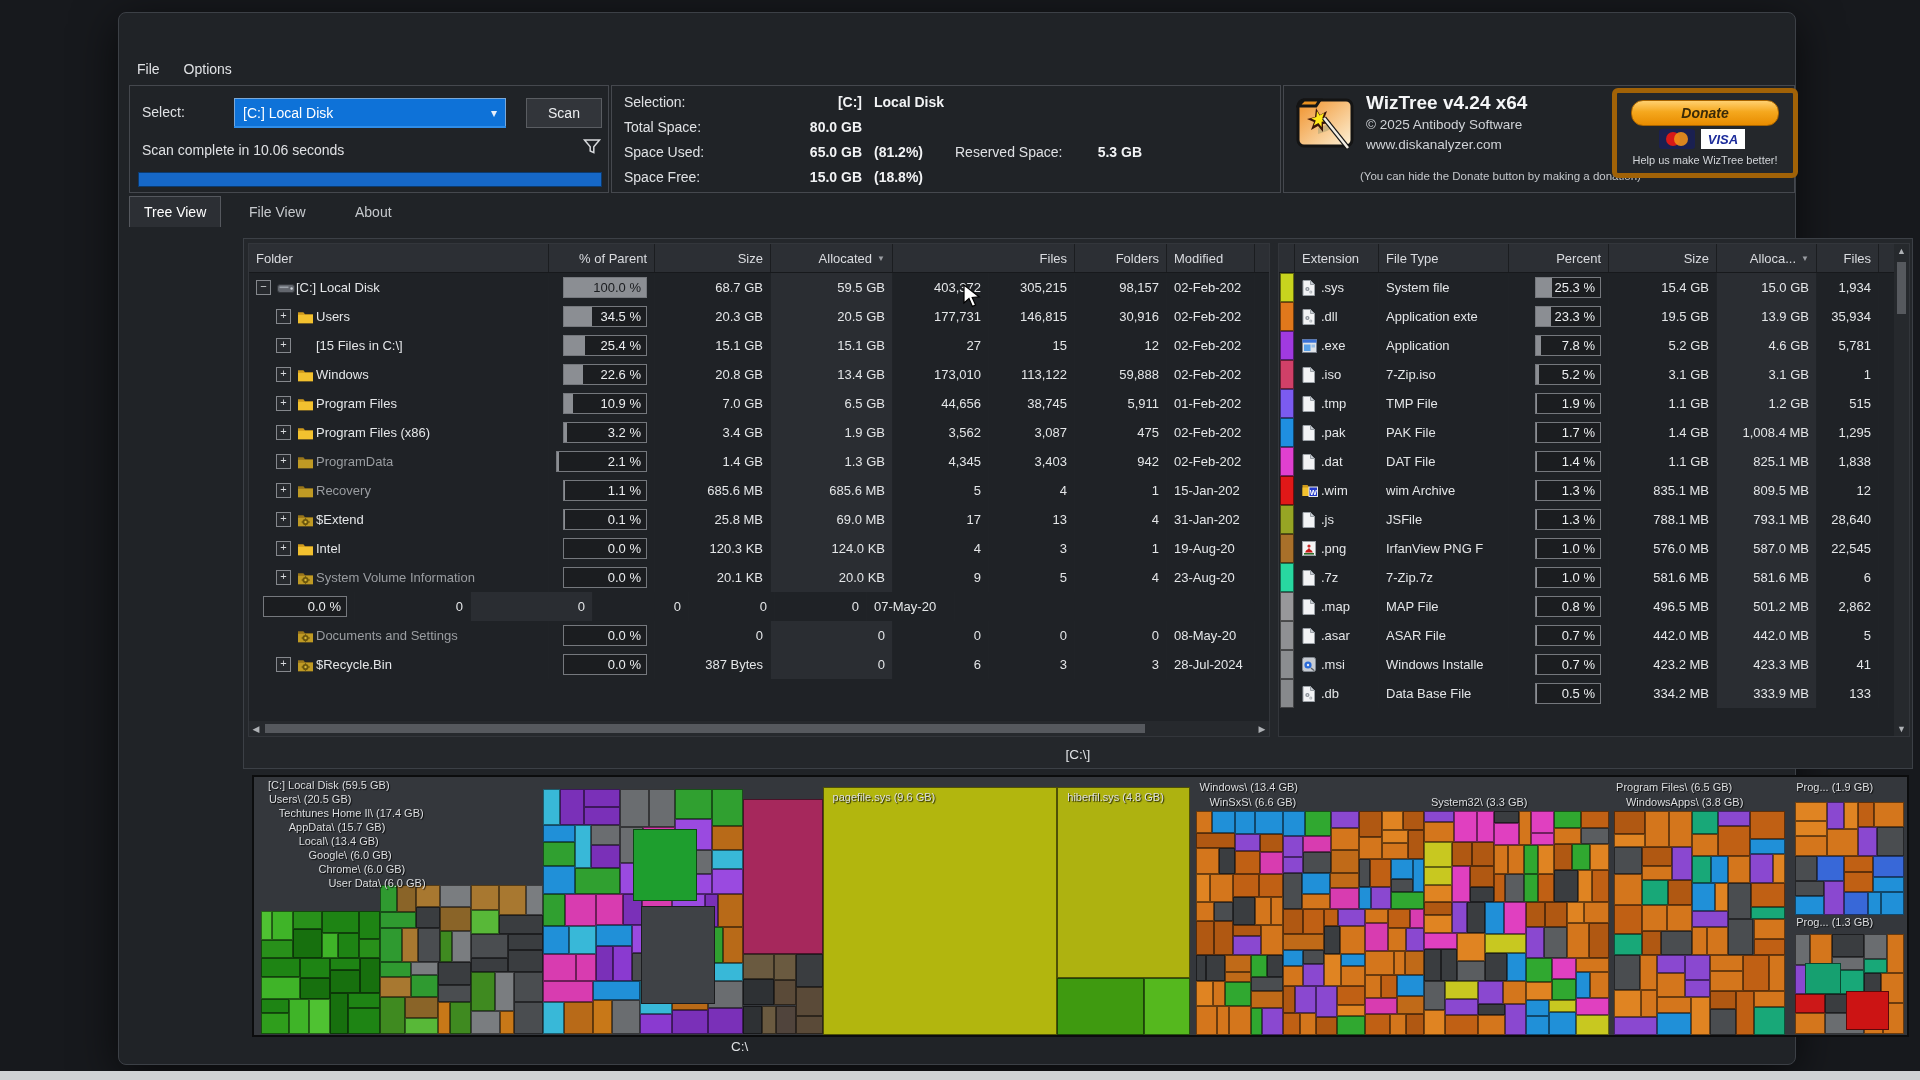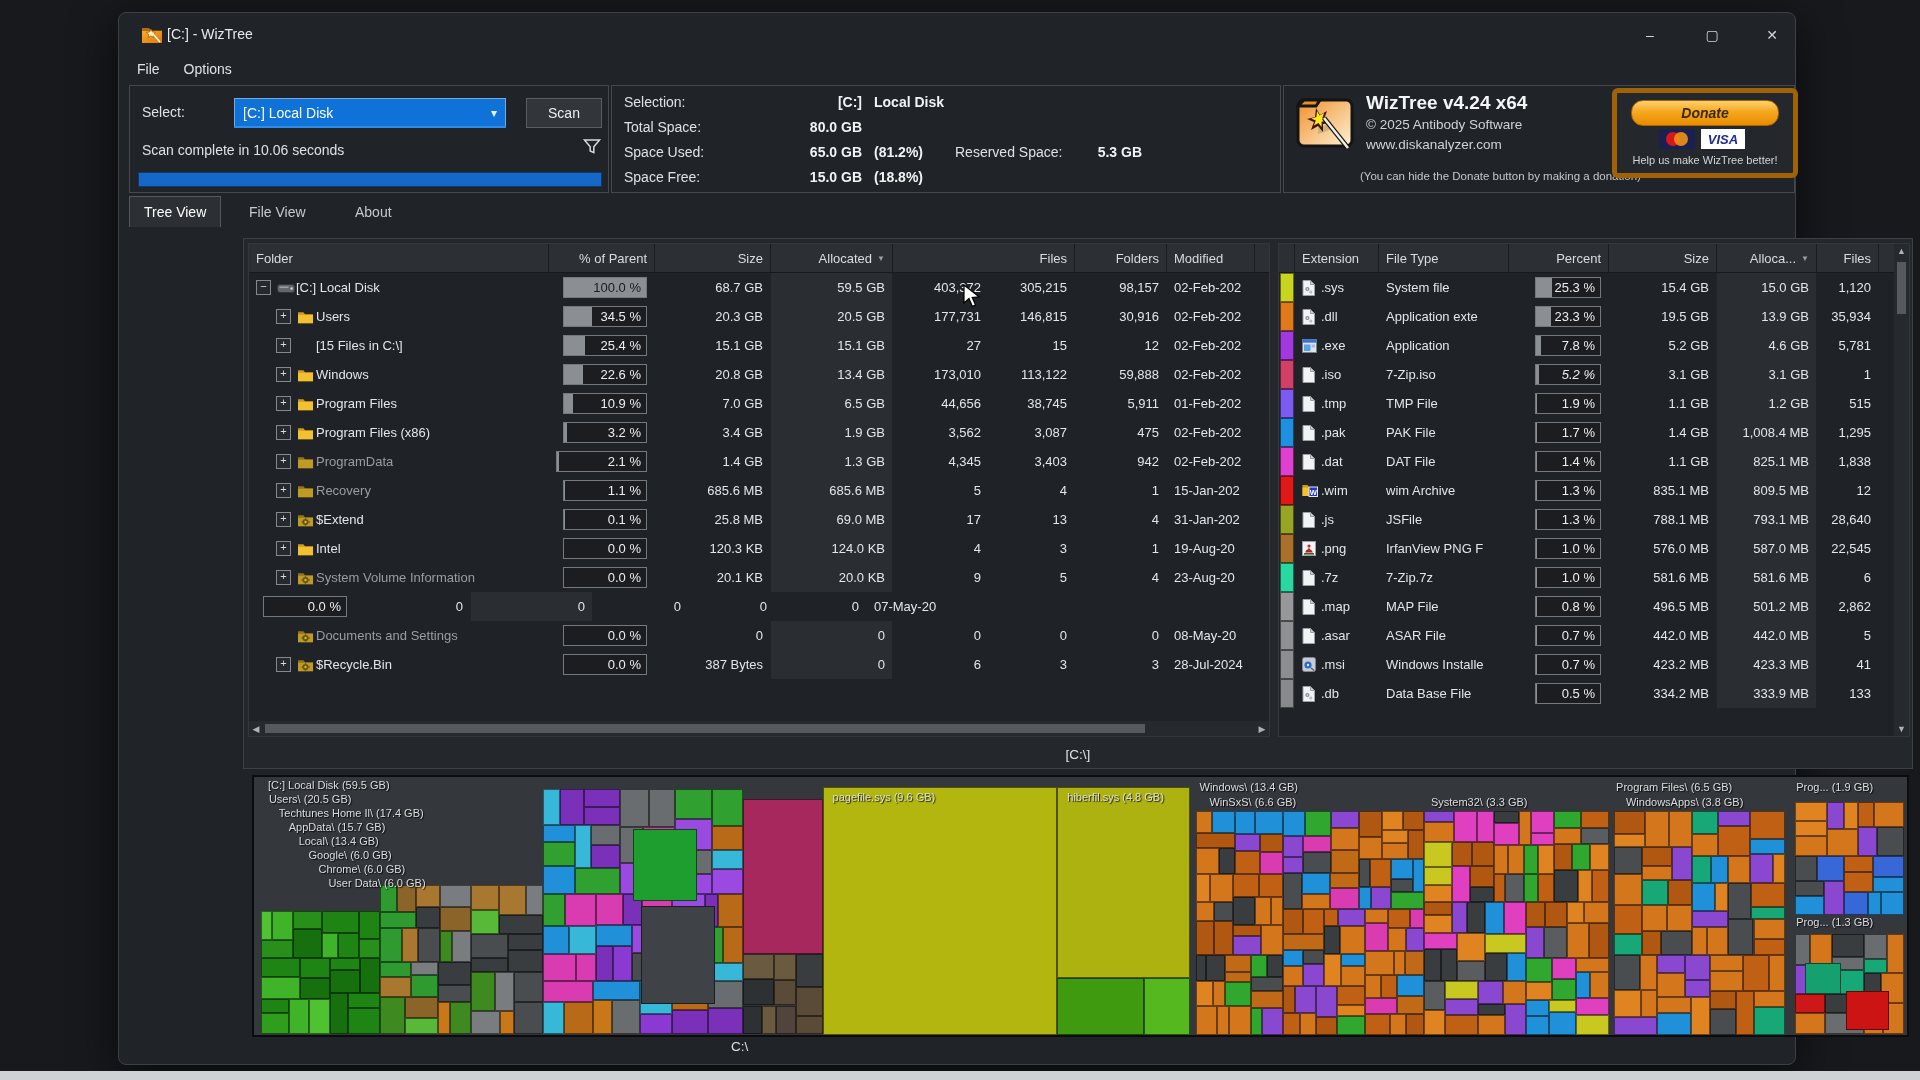--- a/index.html
+++ b/index.html
@@ -81,40 +81,20 @@
   .bottombar-text{position:absolute;font-size:13.5px;color:#dfe1e4;}
   .bottomstrip{position:absolute;left:0;bottom:0;width:100%;height:9px;background:#cfd2d4;}
   .cursor{position:absolute;z-index:99;pointer-events:none;}
 </style>
 </head>
 <body>
 
 <div class="screen">
   <div class="win">
 
-    <div class="titlebar">
-      <span class="abs" style="left:22px;top:12px;">
-        <svg width="22" height="19" viewBox="0 0 22 19">
-            <path d="M1 3 h7 l2 2.5 H21 v12.5 H1z" fill="#b86a10"></path>
-            <rect x="1" y="6" width="20" height="12" fill="url(#gfold)"></rect>
-            <defs>
-              <linearGradient id="gfold" x1="0" y1="0" x2="1" y2="1">
-                <stop offset="0" stop-color="#f8a830"></stop>
-                <stop offset="1" stop-color="#e07808"></stop>
-              </linearGradient>
-            </defs>
-            <path d="M10 4 l1.4 3 3.2.3 -2.4 2.1 .7 3.1 -2.9-1.6 -2.9 1.6 .7-3.1 -2.4-2.1 3.2-.3z" fill="#fff2a0" stroke="#7a4a08" stroke-width=".6"></path>
-            <line x1="12" y1="9" x2="19" y2="17" stroke="#f2f2f2" stroke-width="1.6"></line>
-          </svg>
-      </span>
-      <span class="title-text">[C:]  - WizTree</span>
-      <div class="win-btn" style="left:1508px;">–</div>
-      <div class="win-btn" style="left:1570px;">▢</div>
-      <div class="win-btn" style="left:1630px;">✕</div>
-    </div>
 
     <div class="menubar">
       <span class="menu-item">File</span>
       <span class="menu-item">Options</span>
     </div>
 
     <div class="gbox" style="left:10px;top:72px;width:478px;height:106px;">
       <span class="lbl abs" style="left:12px;top:18px;">Select:</span>
       <div class="combo" style="left:104px;top:12px;width:270px;">
         <span class="ctext">[C:] Local Disk</span>
@@ -600,21 +580,21 @@
             </div>
             <div class="cell" style="width: 130px;">System file</div>
             <div class="cell r" style="width: 100px;">
               <div class="pbox" style="width: 66px;">
                 <div class="pfill" style="width: 25.3%;"></div>
                 <span class="ptext">25.3 %</span>
               </div>
             </div>
             <div class="cell r" style="width: 108px;">15.4 GB</div>
             <div class="cell r col-alloc" style="width: 100px;">15.0 GB</div>
-            <div class="cell r" style="width: 62px;">1,120</div>
+            <div class="cell r" style="width: 62px;">1,934</div>
           </div>
           <div class="trow">
             <div class="cell" style="width: 16px; padding: 0px;">
               <div class="swatch" style="background: rgb(224, 120, 28);"></div>
             </div>
             <div class="cell" style="width: 84px;">
               <span class="ticon">
                 <svg width="13" height="16" viewBox="0 0 13 16">
                   <path d="M1 0.5 h7.5 l4 4 V15.5 H1z" fill="#f2f3f5" stroke="#9aa0a6"></path>
                   <path d="M8.5 0.5 l4 4 h-4z" fill="#c9ced4" stroke="#9aa0a6"></path>
@@ -671,21 +651,21 @@
               <span class="ticon">
                 <svg width="13" height="16" viewBox="0 0 13 16">
                   <path d="M1 0.5 h7.5 l4 4 V15.5 H1z" fill="#f2f3f5" stroke="#9aa0a6"></path>
                   <path d="M8.5 0.5 l4 4 h-4z" fill="#c9ced4" stroke="#9aa0a6"></path>
                 </svg>
               </span>
               <span>.iso</span>
             </div>
             <div class="cell" style="width: 130px;">7-Zip.iso</div>
             <div class="cell r" style="width: 100px;">
-              <div class="pbox" style="width: 66px; font-style: italic;">
+              <div class="pbox" style="width: 66px;">
                 <div class="pfill" style="width: 5.2%;"></div>
                 <span class="ptext">5.2 %</span>
               </div>
             </div>
             <div class="cell r" style="width: 108px;">3.1 GB</div>
             <div class="cell r col-alloc" style="width: 100px;">3.1 GB</div>
             <div class="cell r" style="width: 62px;">1</div>
           </div>
           <div class="trow">
             <div class="cell" style="width: 16px; padding: 0px;">

